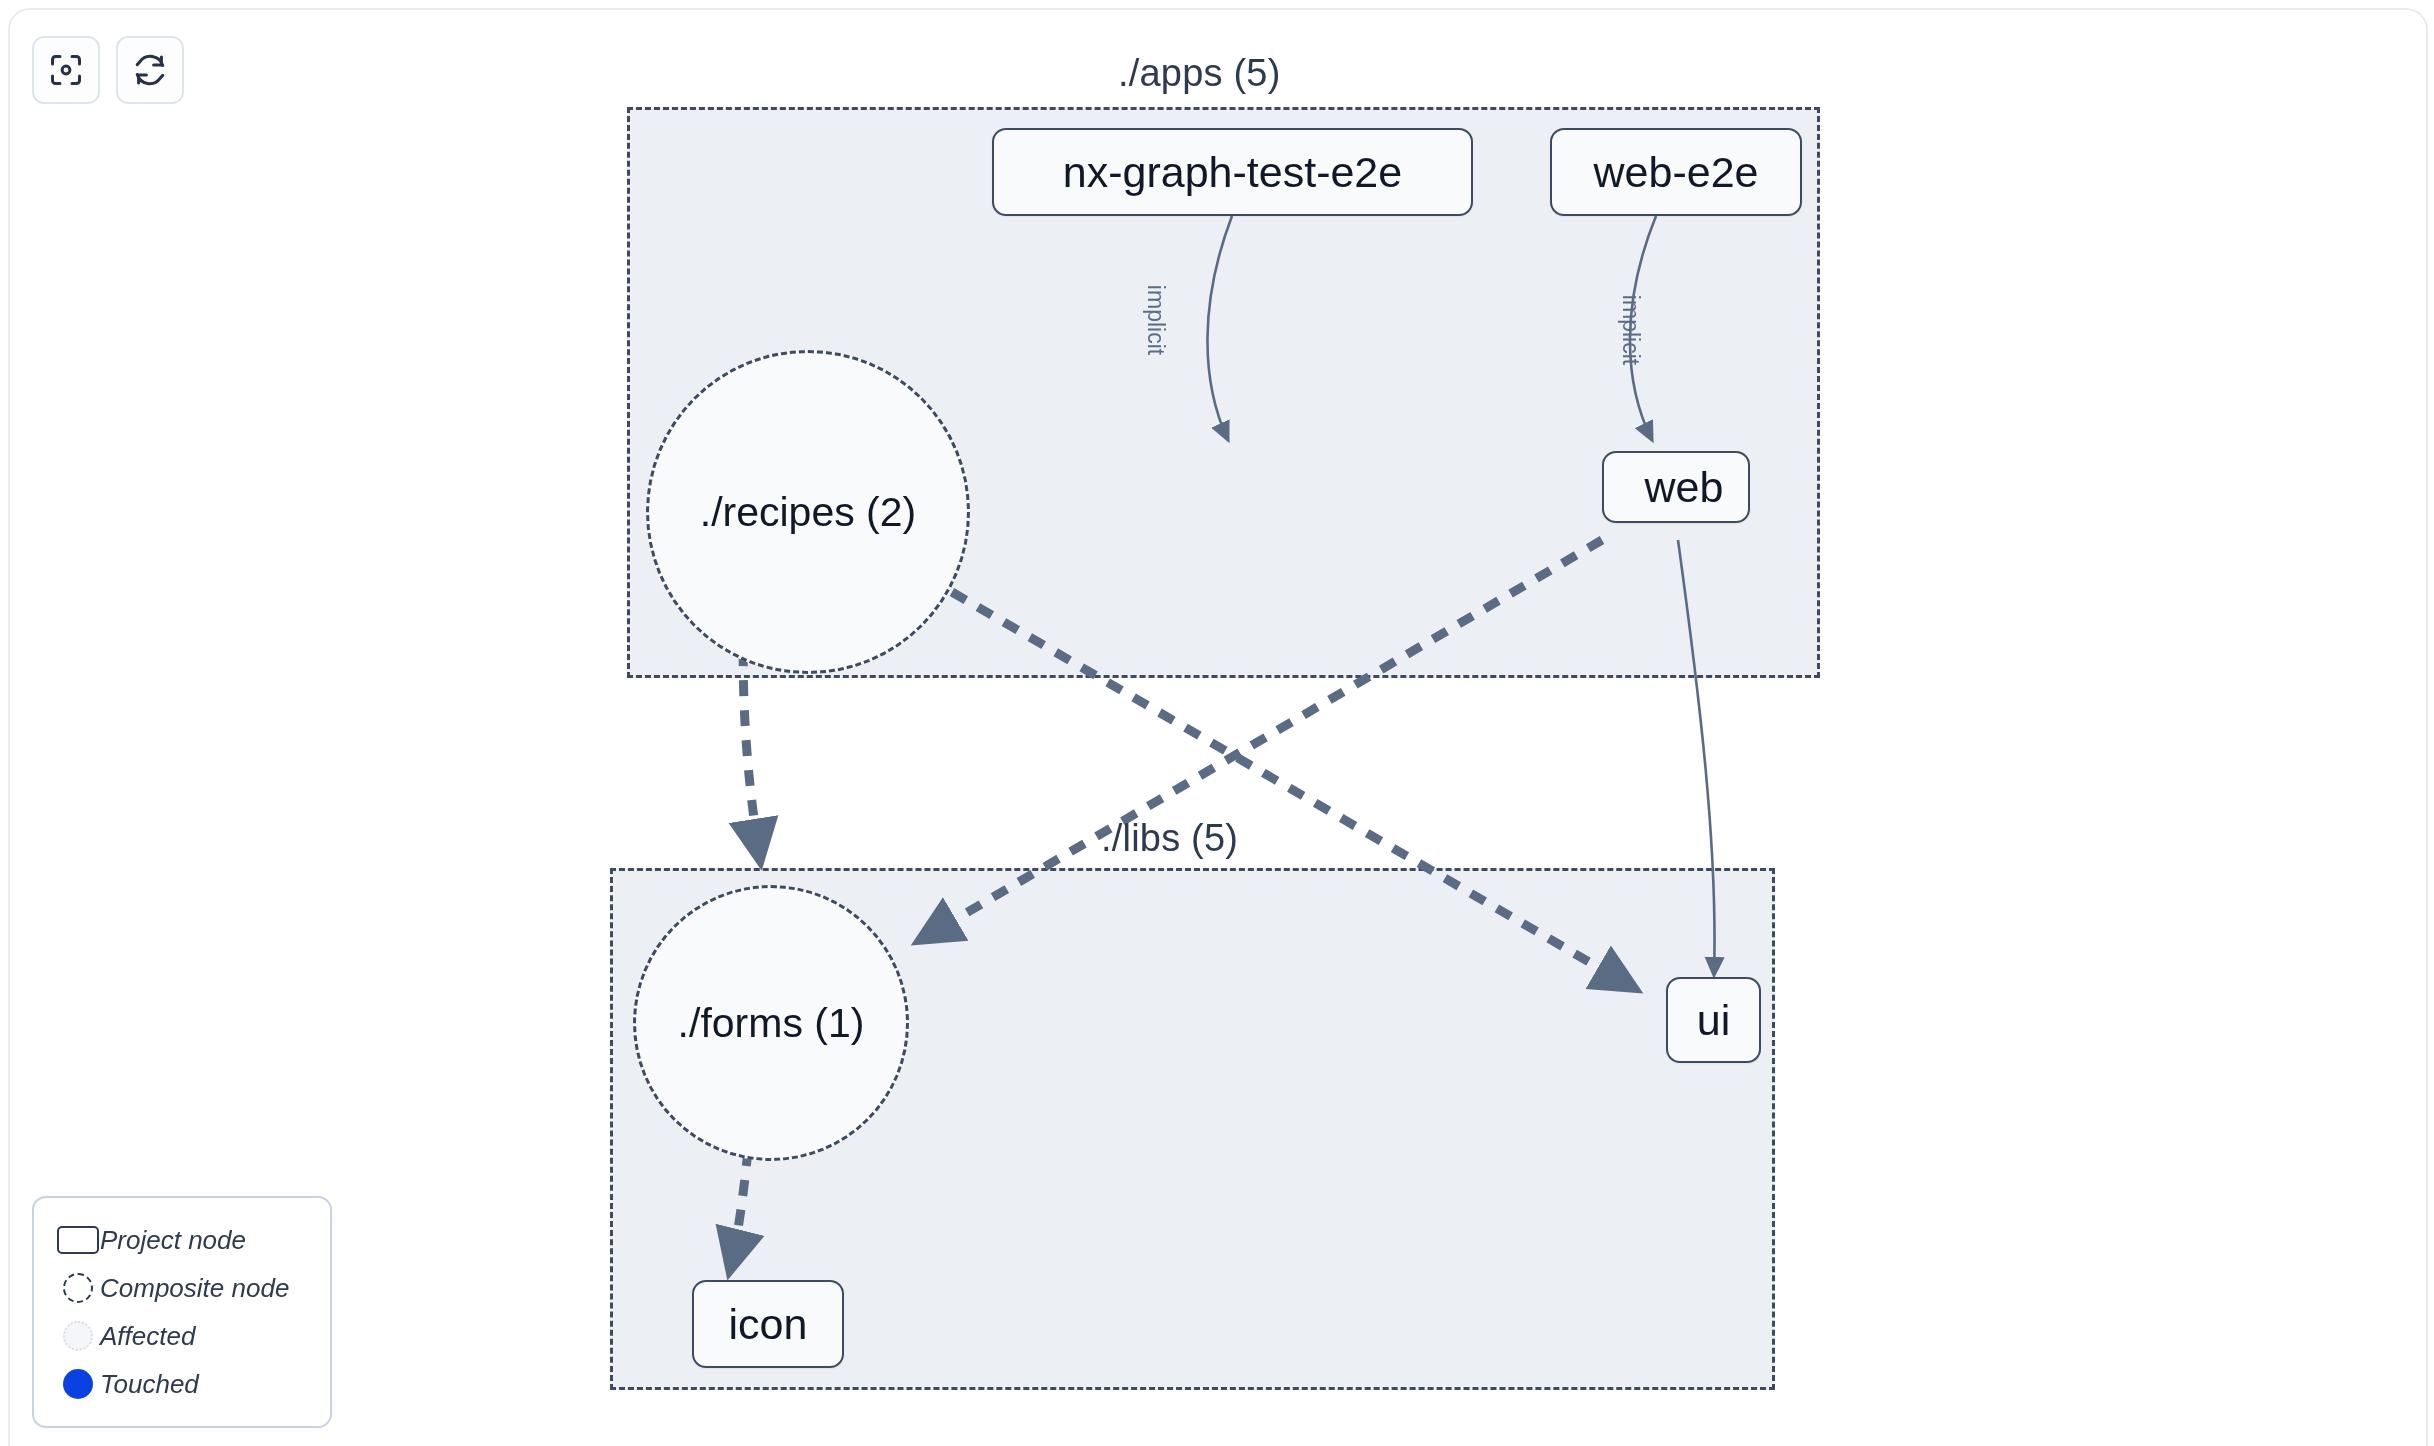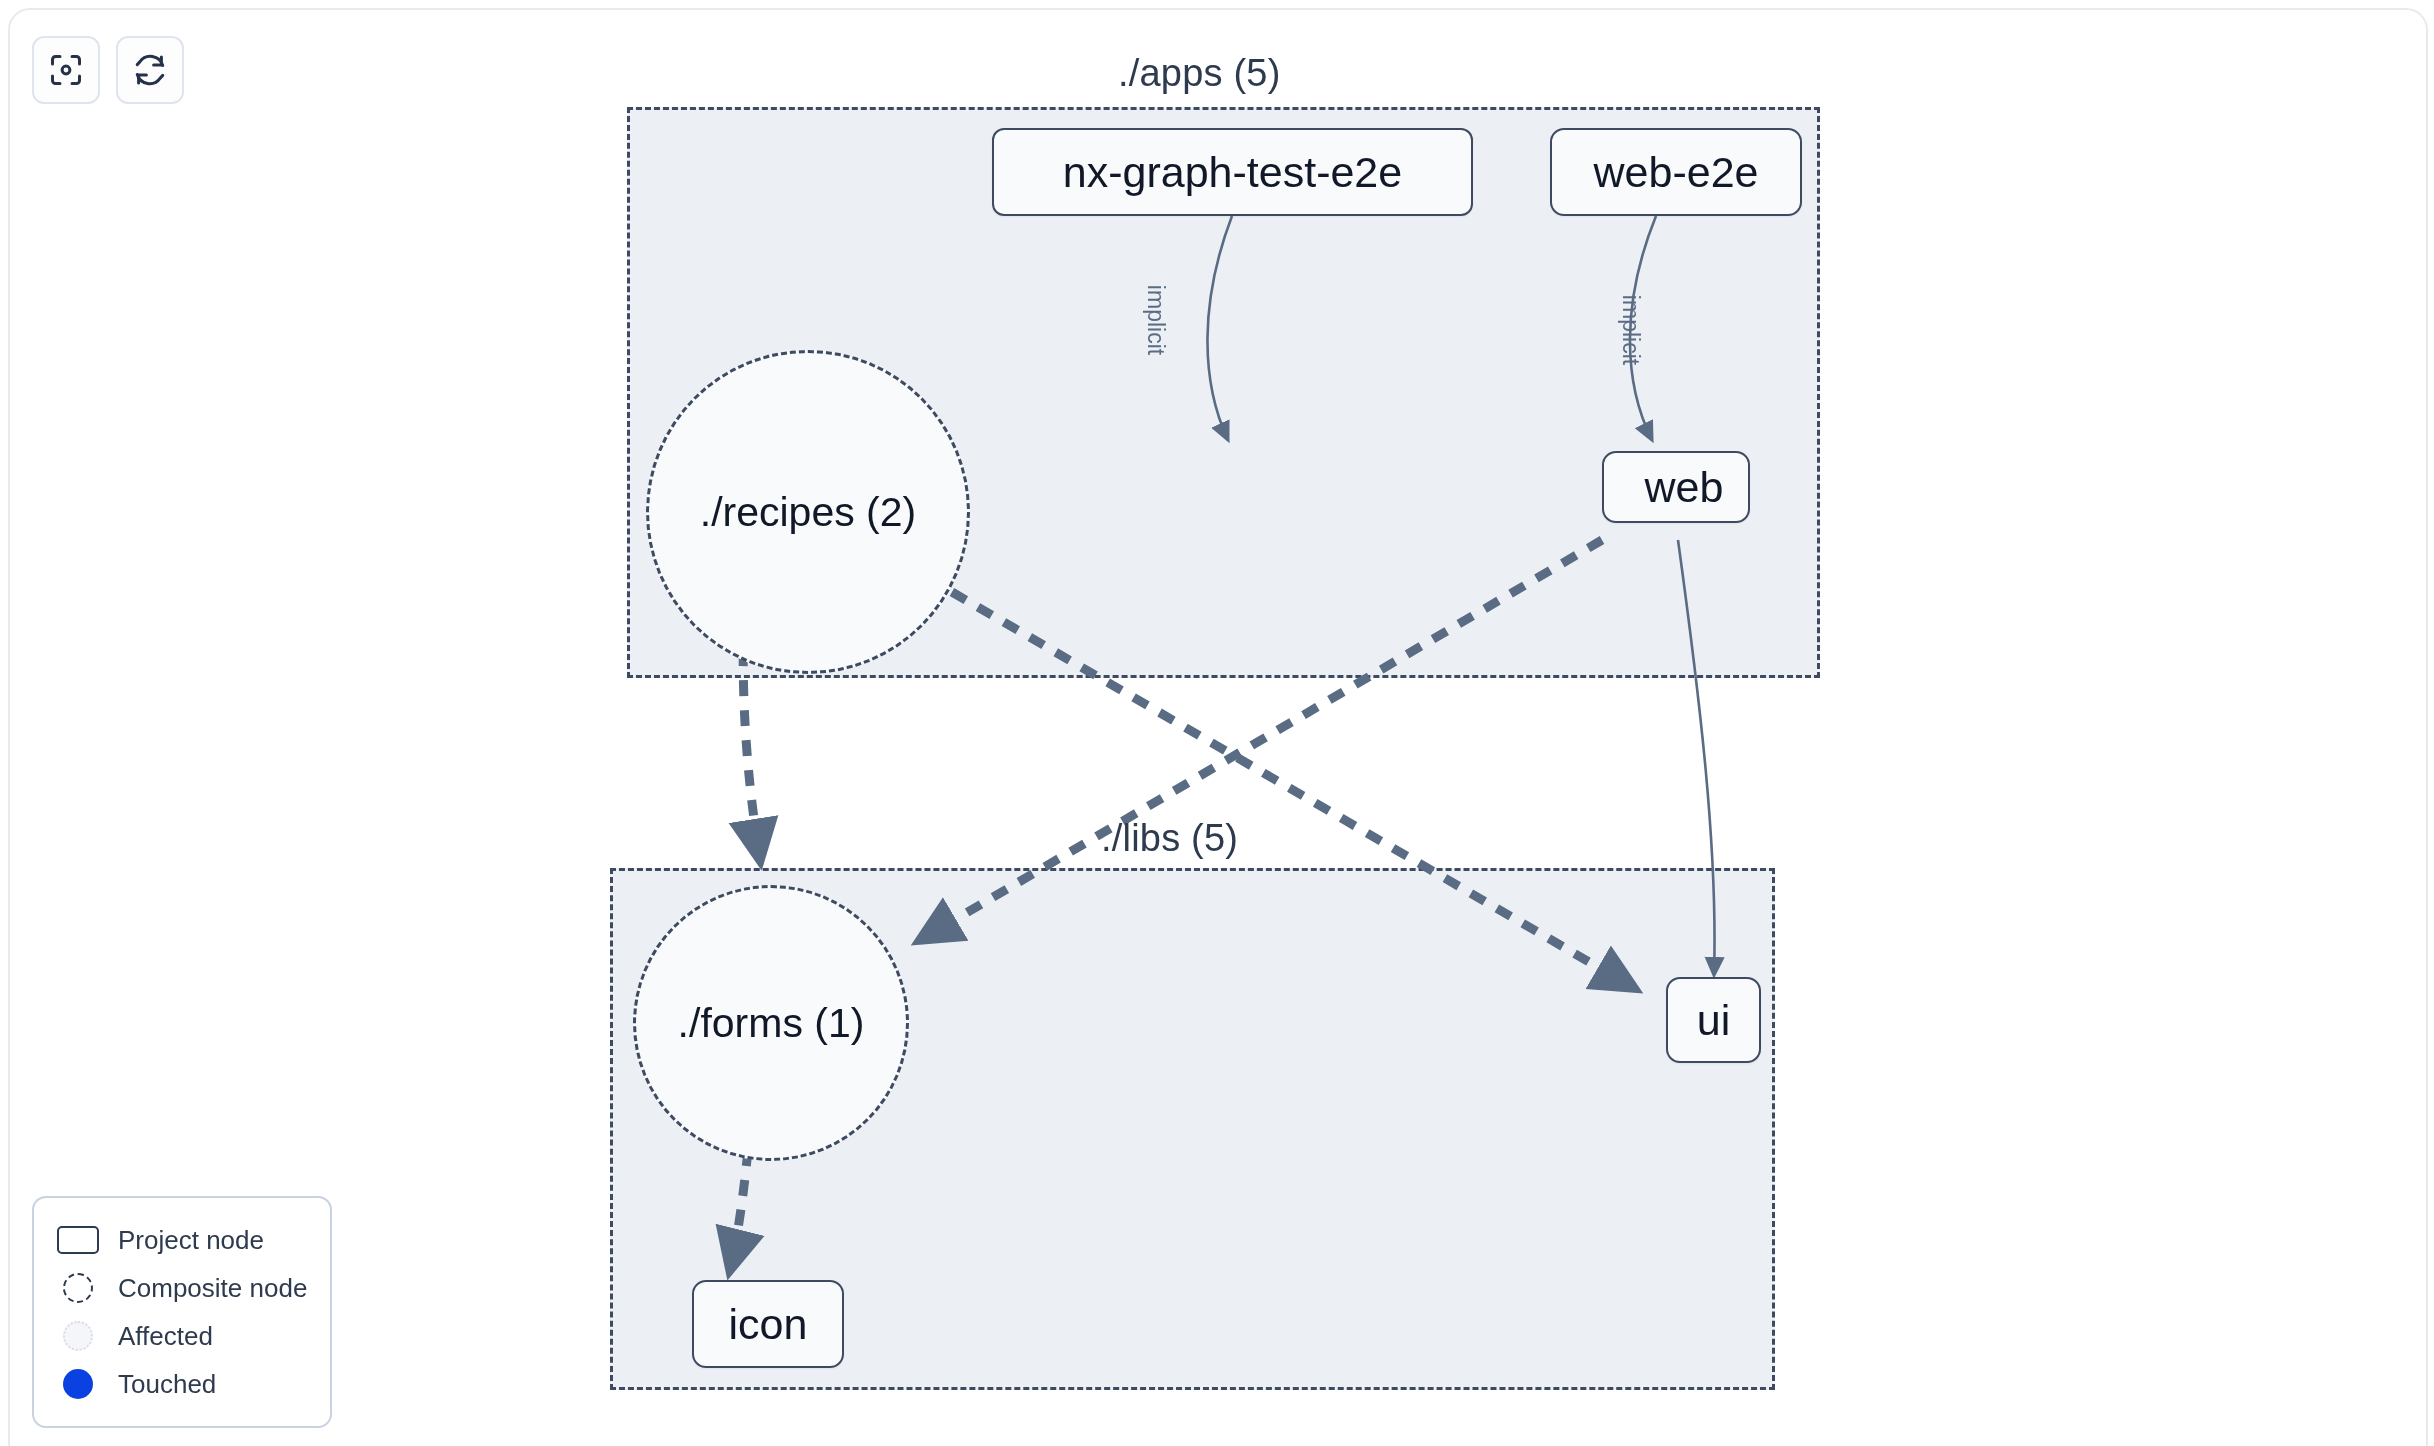--- a/index.html
+++ b/index.html
@@ -134,21 +134,21 @@
     border: 2px solid #c8d2e0;
     border-radius: 14px;
     background: #ffffff;
     padding: 18px 20px 18px 22px;
     z-index: 45;
   }
   .legend-row {
     display: flex;
     align-items: center;
     height: 48px;
-    gap: 18px;
+    font-style: italic;
   }
   .legend-swatch {
     width: 44px;
     display: flex;
     align-items: center;
     justify-content: center;
     flex: 0 0 44px;
   }
   .sw-rect {
     width: 42px; height: 28px;
@@ -247,21 +247,21 @@
     <div class="edge-label" style="left:1630px; top:330px; transform: translate(-50%,-50%) rotate(90deg);">implicit</div>
 
     <div class="composite-node" style="left:646px; top:350px; width:324px; height:324px;">
       <span>./recipes (2)</span>
     </div>
 
     <div class="composite-node" style="left:633px; top:885px; width:276px; height:276px;">
       <span>./forms (1)</span>
     </div>
 
-    <div class="node" style="left:992px; top:128px; width:481px; height:88px;border-radius:12px;">
+    <div class="node" style="left:992px; top:128px; width:481px; height:88px;">
       <span>nx-graph-test-e2e</span>
     </div>
 
     <div class="node" style="left:1550px; top:128px; width:252px; height:88px;">
       <span>web-e2e</span>
     </div>
 
 
     <div class="node" style="left:1602px; top:451px; width:148px; height:72px;padding-left:16px;">
       <span>web</span>

